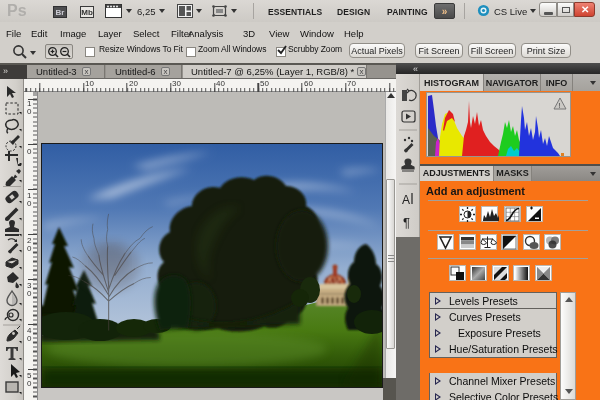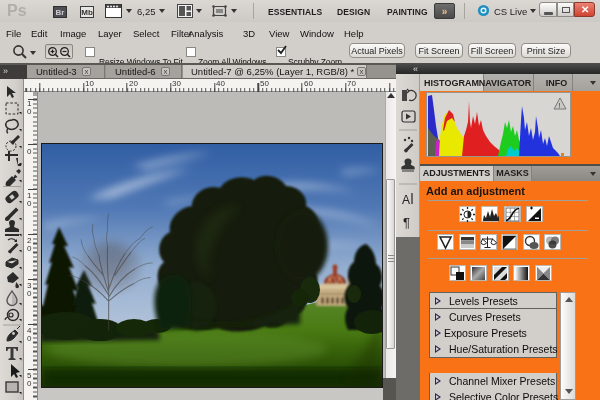--- a/index.html
+++ b/index.html
@@ -4,21 +4,21 @@
 html,body{width:600px;height:400px;overflow:hidden}
 body{font-family:"Liberation Sans",sans-serif;background:#d2cfca;position:relative}
 .abs{position:absolute}
 #titlebar{left:0;top:0;width:600px;height:22px;background:linear-gradient(#dbd8d4,#cdcac5)}
 .tb-txt{position:absolute;top:7px;font-size:8.5px;color:#1e1e1e;font-weight:bold;letter-spacing:0.1px}
 .caret{position:absolute;width:0;height:0;border-top:4px solid #333;border-left:3.5px solid transparent;border-right:3.5px solid transparent}
 #menubar{left:0;top:22px;width:600px;height:18px}
 .menu{position:absolute;top:6px;font-size:9.5px;color:#111}
 #optbar{left:0;top:40px;width:600px;height:23px}
 .chk{position:absolute;top:7px;width:10px;height:10px;background:#fff;border:1px solid #8a8781}
-.chklbl{position:absolute;top:17px;font-size:8.5px;color:#111;letter-spacing:-0.1px}
+.chklbl{position:absolute;top:4px;font-size:8.5px;color:#111;letter-spacing:-0.1px}
 .obtn{position:absolute;top:3px;height:15px;border:1px solid #918e88;border-radius:4px;background:linear-gradient(#fbfbfa,#dddad5);font-size:9px;color:#222;text-align:center;line-height:14px}
 #seam{left:0;top:63px;width:600px;height:2px;background:#5a5853}
 #tabbar{left:0;top:65px;width:396px;height:14px;background:#96938e;border-bottom:1px solid #6b6966}
 .dtab{position:absolute;top:0;height:13px;font-size:9.5px;color:#161616;border-right:1px solid #7a7772;padding-top:1px;white-space:nowrap;overflow:hidden}
 .tabx{display:inline-block;width:9px;height:9px;border:1px solid #777;background:#c8c5c0;color:#444;font-size:8px;line-height:7px;text-align:center;border-radius:2px;vertical-align:1px}
 #toolbar{left:0;top:79px;width:24px;height:321px;background:linear-gradient(90deg,#dedbd7,#d2cfca 70%,#c6c3be);border-right:1px solid #8e8b86}
 #hruler{left:24px;top:79px;width:372px;height:13px;background:#f4f3f0;border-bottom:1px solid #8a8a8a}
 #vruler{left:24px;top:92px;width:14px;height:308px;background:#f4f3f0;border-right:1px solid #8a8a8a}
 .rnum{position:absolute;font-size:8px;color:#333;line-height:8px}
 #canvas{left:38px;top:92px;width:347px;height:308px;background:#bdbbb7}
@@ -353,21 +353,21 @@
 <path d="M3,110 l18,0" stroke="#a3a09b" stroke-width="1"></path>
 <text x="6" y="130" font-size="12" fill="#222" stroke="none" font-family="Liberation Sans">A</text>
       <path d="M16,119 l0,11" stroke="#222"></path>
 <text x="7" y="153" font-size="13" fill="#222" stroke="none" font-family="Liberation Sans">¶</text>
 </g>
 </svg>
 
 <div class="abs" id="panel">
 <div class="ptabrow" style="top:0;height:17px"></div>
 <div class="ptab act" style="left:0;width:64px;padding-top:4px">HISTOGRAM</div>
-<div class="ptab" style="left:57px;width:57px;padding-top:4px">NAVIGATOR</div>
+<div class="ptab" style="left:64px;width:57px;padding-top:4px">NAVIGATOR</div>
 <div class="ptab" style="left:121px;width:32px;padding-top:4px">INFO</div>
 <div class="caret" style="right:4px;top:7px;border-left-width:3px;border-right-width:3px"></div>
 
 <svg style="position:absolute;left:6px;top:18px" width="145" height="65" viewBox="0 0 145 65">
 <rect x="0.5" y="0.5" width="144" height="64" fill="#d8d6d2" stroke="#98958f"></rect>
 <path d="M2,64 L2,4 L6,3 L8,18 L10,34 L12,46 L13,64 Z" fill="#2a2ac8"></path>
 <path d="M2,36 L8,44 L16,50 L28,56 L44,60 L44,64 L2,64 Z" fill="#5c6050"></path>
 <path d="M9,64 L10,50 L12,46 L14,52 L15,64 Z" fill="#cc22cc"></path>
 <path d="M13,64 L14,45 L16,32 L19,22 L23,20 L27,26 L31,36 L36,44 L42,50 L50,55 L60,58 L72,60 L90,61 L105,62 L112,64 Z" fill="#e8e800"></path>
 <path d="M17,38 L19,26 L23,18 L27,22 L29,30 L26,26 L21,29 L18,39 Z" fill="#e02020"></path>
@@ -489,20 +489,20 @@
         <rect x="2" y="2" width="13" height="13" fill="#bbb"></rect>
         <path d="M2,2 L15,2 L8.5,8.5 Z" fill="#eee"></path>
         <path d="M2,15 L15,15 L8.5,8.5 Z" fill="#333"></path>
         <path d="M2,2 L2,15 L8.5,8.5 Z" fill="#888"></path>
         <path d="M15,2 L15,15 L8.5,8.5 Z" fill="#888"></path>
       </g>
 </svg>
 
 <div class="prow" style="top:218px;border-top:1px solid #63615d"><span class="ptri"></span><span style="margin-left:19px">Levels Presets</span></div>
 <div class="prow" style="top:235px"><span class="ptri"></span><span style="margin-left:19px">Curves Presets</span></div>
-<div class="prow" style="top:251px"><span class="ptri"></span><span style="margin-left:14px">Exposure Presets</span></div>
+<div class="prow" style="top:251px"><span class="ptri"></span><span style="margin-left:28px">Exposure Presets</span></div>
 <div class="prow" style="top:267px"><span class="ptri"></span><span style="margin-left:19px">Hue/Saturation Presets</span></div>
 <div class="prow" style="top:299px"><span class="ptri"></span><span style="margin-left:19px">Channel Mixer Presets</span></div>
 <div class="prow" style="top:315px"><span class="ptri"></span><span style="margin-left:19px">Selective Color Presets</span></div>
 <div style="position:absolute;left:140px;top:218px;width:16px;height:108px;background:linear-gradient(90deg,#fdfdfd,#dcdad6);border:1px solid #a09d98"></div>
 <div style="position:absolute;left:145px;top:223px;width:0;height:0;border-bottom:5px solid #555;border-left:4px solid transparent;border-right:4px solid transparent"></div>
 <div style="position:absolute;left:145px;top:315px;width:0;height:0;border-top:5px solid #555;border-left:4px solid transparent;border-right:4px solid transparent"></div>
 </div>
 
 </body></html>

